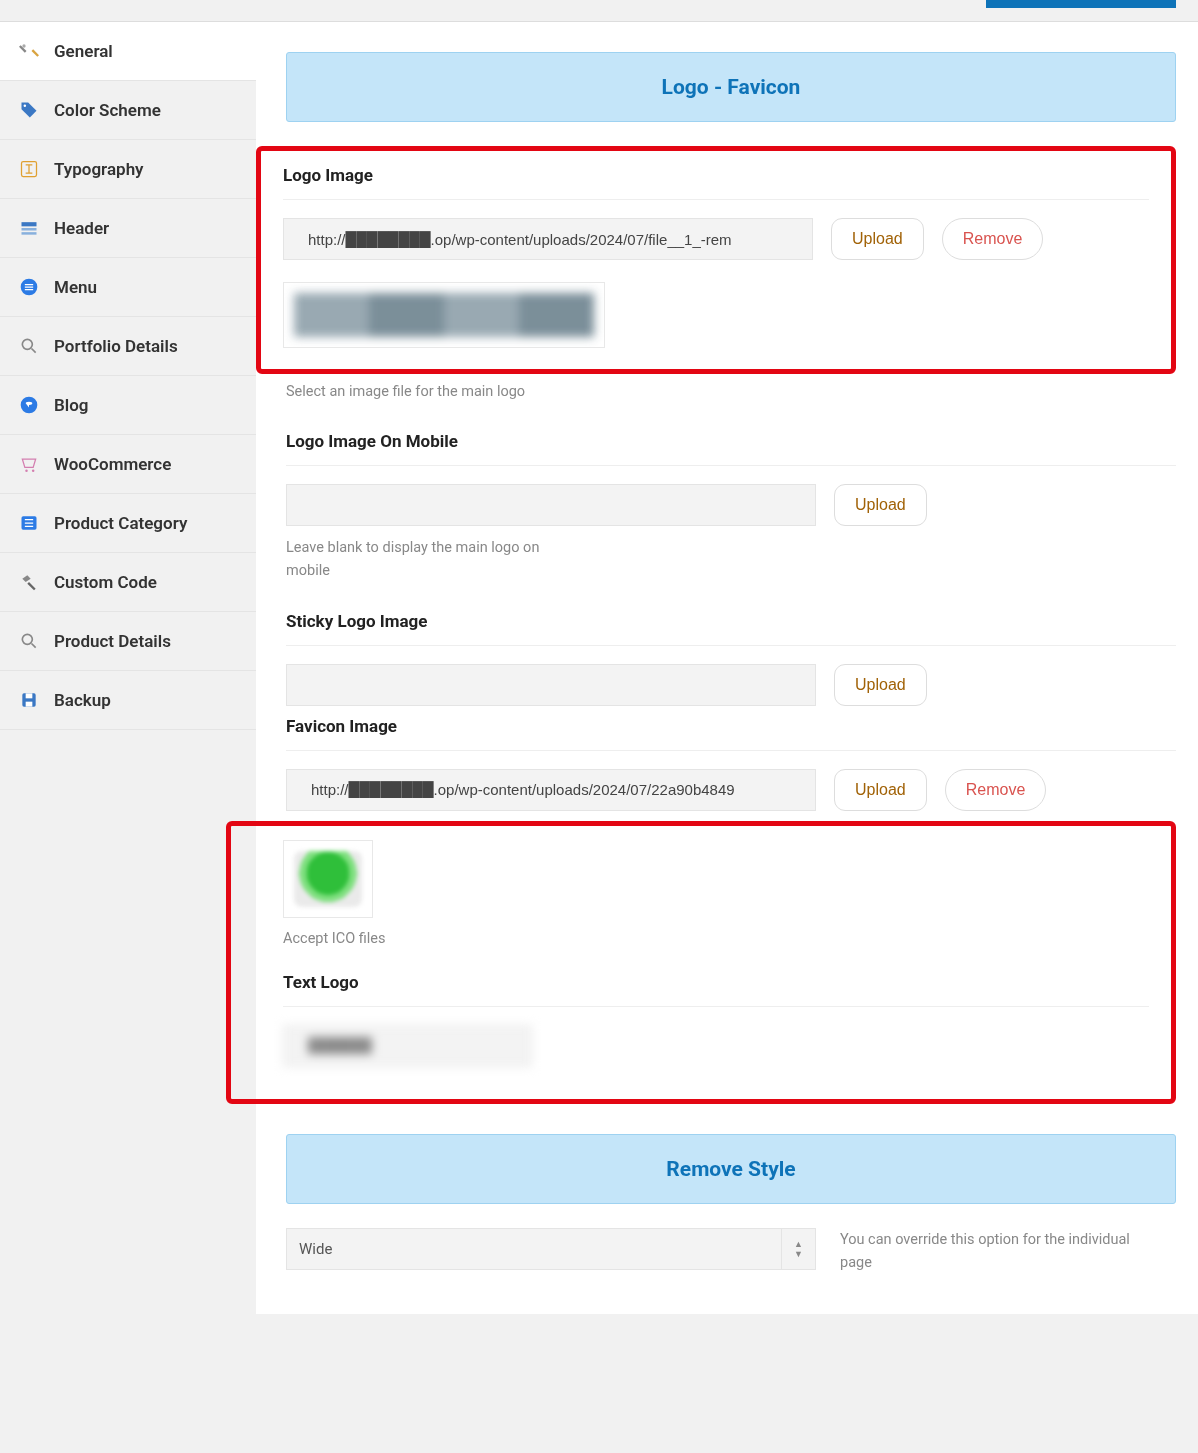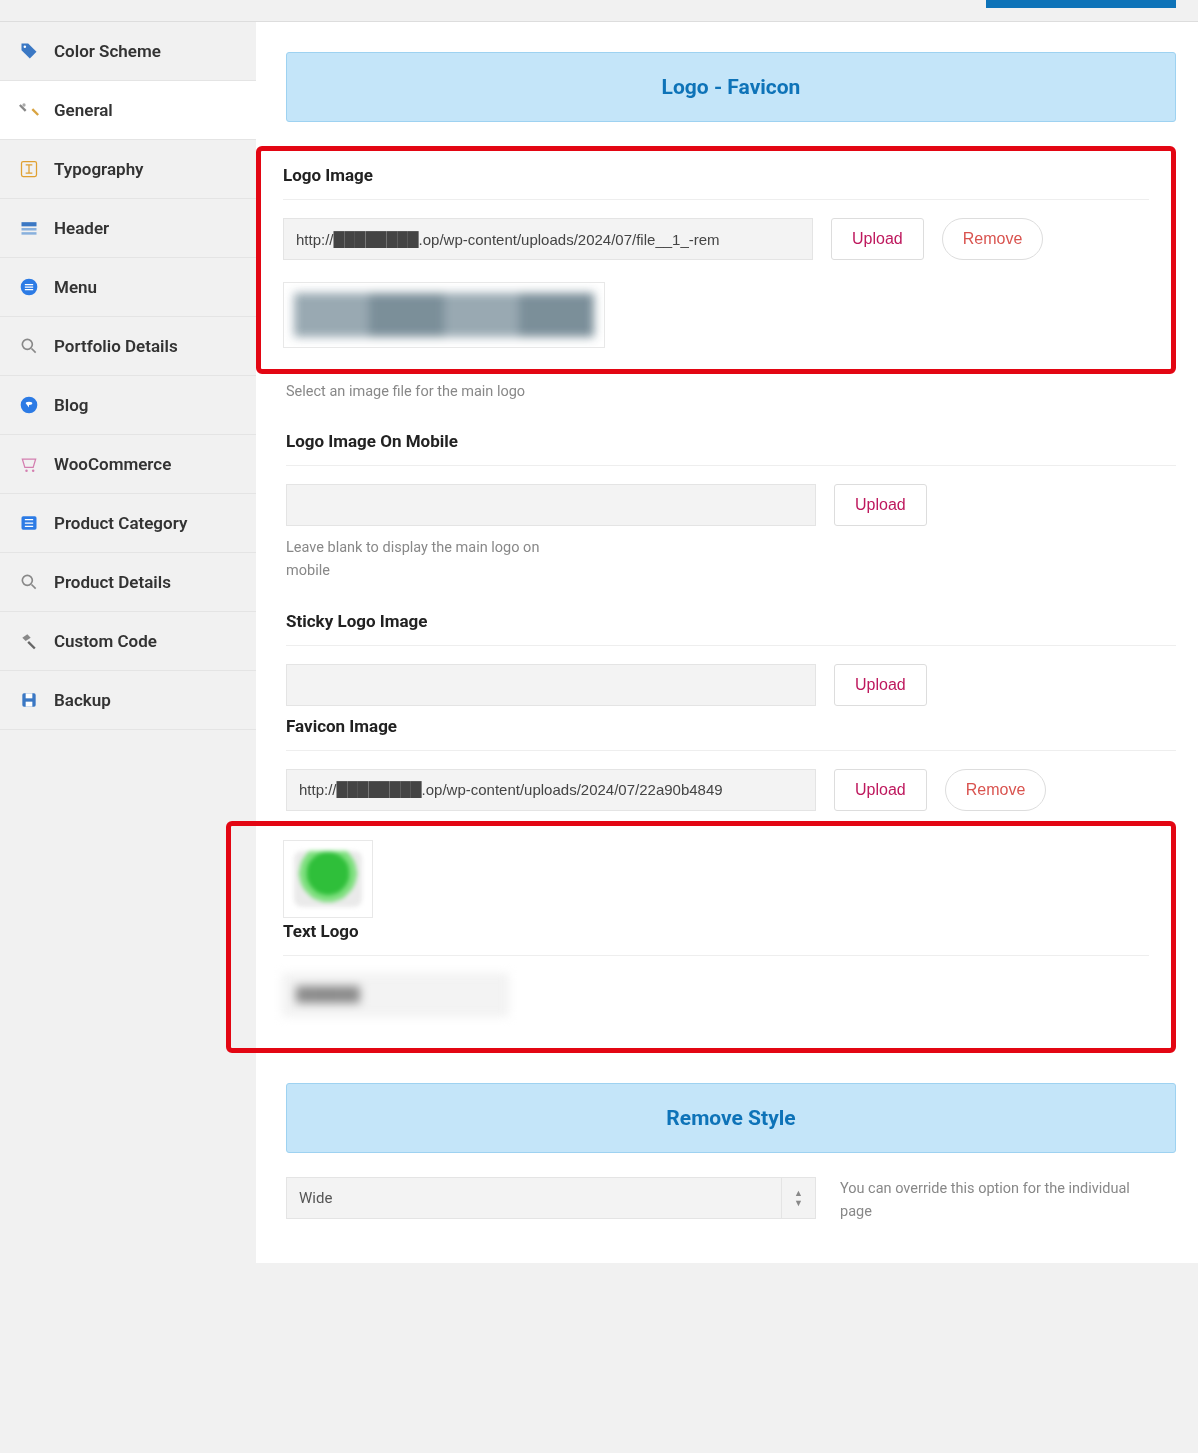--- a/index.html
+++ b/index.html
@@ -98,38 +98,38 @@
       display: flex;
       align-items: stretch;
       gap: 18px;
       margin-bottom: 10px;
     }
     .text-input {
       flex: 0 0 530px;
       height: 42px;
       background: #f3f3f3;
       border: 1px solid #e4e4e4;
-      padding: 0 12px;
+      padding: 0 24px;
       font-size: 15px;
       color: #444;
       white-space: nowrap;
       overflow: hidden;
     }
     .btn {
       height: 42px;
       border: 1px solid #ddd;
       background: #fff;
       border-radius: 3px;
       padding: 0 20px;
       font-size: 16px;
       cursor: pointer;
       display: inline-flex;
       align-items: center;
     }
-    .btn-upload { color: #be185d; }
+    .btn-upload { color: #a16207; border-radius: 11px; }
     .btn-remove { color: #d9534f; border-radius: 21px; }
     .preview-box {
       background: #fff;
       border: 1px solid #e8e8e8;
       padding: 10px;
       display: inline-block;
       margin-top: 12px;
     }
     .logo-preview {
       width: 300px;
@@ -195,42 +195,42 @@
     .help-narrow { max-width: 290px; }
   </style>
 </head>
 <body>
 
 <div class="top-bar"></div>
 
 <div class="layout">
 
   <div class="sidebar">
-    <div class="sidebar-item">
-      <span class="icon">
-        <svg viewBox="0 0 24 24" width="20" height="20">
-            <path fill="#3b78c4" d="M3 3h8l10 10-8 8L3 11V3z"></path>
-            <circle cx="7" cy="7" r="1.5" fill="#fff"></circle>
-          </svg>
-      </span>
-      <span>Color Scheme</span>
-    </div>
     <div class="sidebar-item active">
       <span class="icon">
         <svg viewBox="0 0 24 24" width="20" height="20">
             <path fill="#d9a441" d="M22 19l-7-7 2-2 7 7-2 2z"></path>
             <path fill="#888" d="M2 5l7 7-2 2-7-7 2-2z"></path>
             <circle cx="6" cy="6" r="2" fill="#aaa"></circle>
           </svg>
       </span>
       <span>General</span>
     </div>
     <div class="sidebar-item">
       <span class="icon">
         <svg viewBox="0 0 24 24" width="20" height="20">
+            <path fill="#3b78c4" d="M3 3h8l10 10-8 8L3 11V3z"></path>
+            <circle cx="7" cy="7" r="1.5" fill="#fff"></circle>
+          </svg>
+      </span>
+      <span>Color Scheme</span>
+    </div>
+    <div class="sidebar-item">
+      <span class="icon">
+        <svg viewBox="0 0 24 24" width="20" height="20">
             <rect x="3" y="3" width="18" height="18" rx="2" fill="none" stroke="#e0a030" stroke-width="1.5"></rect>
             <path d="M8 7h8M12 7v10M8 17h8" stroke="#e0a030" stroke-width="1.5"></path>
           </svg>
       </span>
       <span>Typography</span>
     </div>
     <div class="sidebar-item">
       <span class="icon">
         <svg viewBox="0 0 24 24" width="20" height="20">
             <rect x="3" y="5" width="18" height="5" fill="#3b78c4"></rect>
@@ -282,34 +282,34 @@
         <svg viewBox="0 0 24 24" width="20" height="20">
             <rect x="3" y="4" width="18" height="16" rx="2" fill="#2c7be5"></rect>
             <path d="M7 8h10M7 12h10M7 16h10" stroke="#fff" stroke-width="1.5"></path>
           </svg>
       </span>
       <span>Product Category</span>
     </div>
     <div class="sidebar-item">
       <span class="icon">
         <svg viewBox="0 0 24 24" width="20" height="20">
+            <path d="M4 8l6-4 4 4-6 4z" fill="#888"></path>
+            <path d="M12 12l8 8-2 2-8-8z" fill="#666"></path>
+          </svg>
+      </span>
+      <span>Custom Code</span>
+    </div>
+    <div class="sidebar-item">
+      <span class="icon">
+        <svg viewBox="0 0 24 24" width="20" height="20">
             <circle cx="10" cy="10" r="6" fill="none" stroke="#888" stroke-width="2"></circle>
             <path d="M15 15l5 5" stroke="#888" stroke-width="2"></path>
           </svg>
       </span>
       <span>Product Details</span>
-    </div>
-    <div class="sidebar-item">
-      <span class="icon">
-        <svg viewBox="0 0 24 24" width="20" height="20">
-            <path d="M4 8l6-4 4 4-6 4z" fill="#888"></path>
-            <path d="M12 12l8 8-2 2-8-8z" fill="#666"></path>
-          </svg>
-      </span>
-      <span>Custom Code</span>
     </div>
     <div class="sidebar-item">
       <span class="icon">
         <svg viewBox="0 0 24 24" width="20" height="20">
             <rect x="4" y="4" width="16" height="16" rx="2" fill="#3b78c4"></rect>
             <rect x="8" y="4" width="8" height="6" fill="#fff"></rect>
             <rect x="8" y="14" width="8" height="6" fill="#fff"></rect>
           </svg>
       </span>
       <span>Backup</span>
@@ -365,20 +365,21 @@
           <button class="btn btn-upload">Upload</button>
           <button class="btn btn-remove">Remove</button>
         </div>
       </div>
 
       <div class="red-box" style="margin-left:-60px;">
         <div style="padding-left:30px;">
           <div class="preview-box" style="margin-top:0;">
             <div class="favicon-preview"></div>
           </div>
+          <div class="help-text" style="margin-bottom:22px;">Accept ICO files</div>
 
           <div class="field-group">
             <span class="field-label">Text Logo</span>
             <div class="divider"></div>
             <input class="text-input blur" value="██████" style="">
           </div>
         </div>
       </div>
 
       <div class="section-banner">Remove Style</div>

